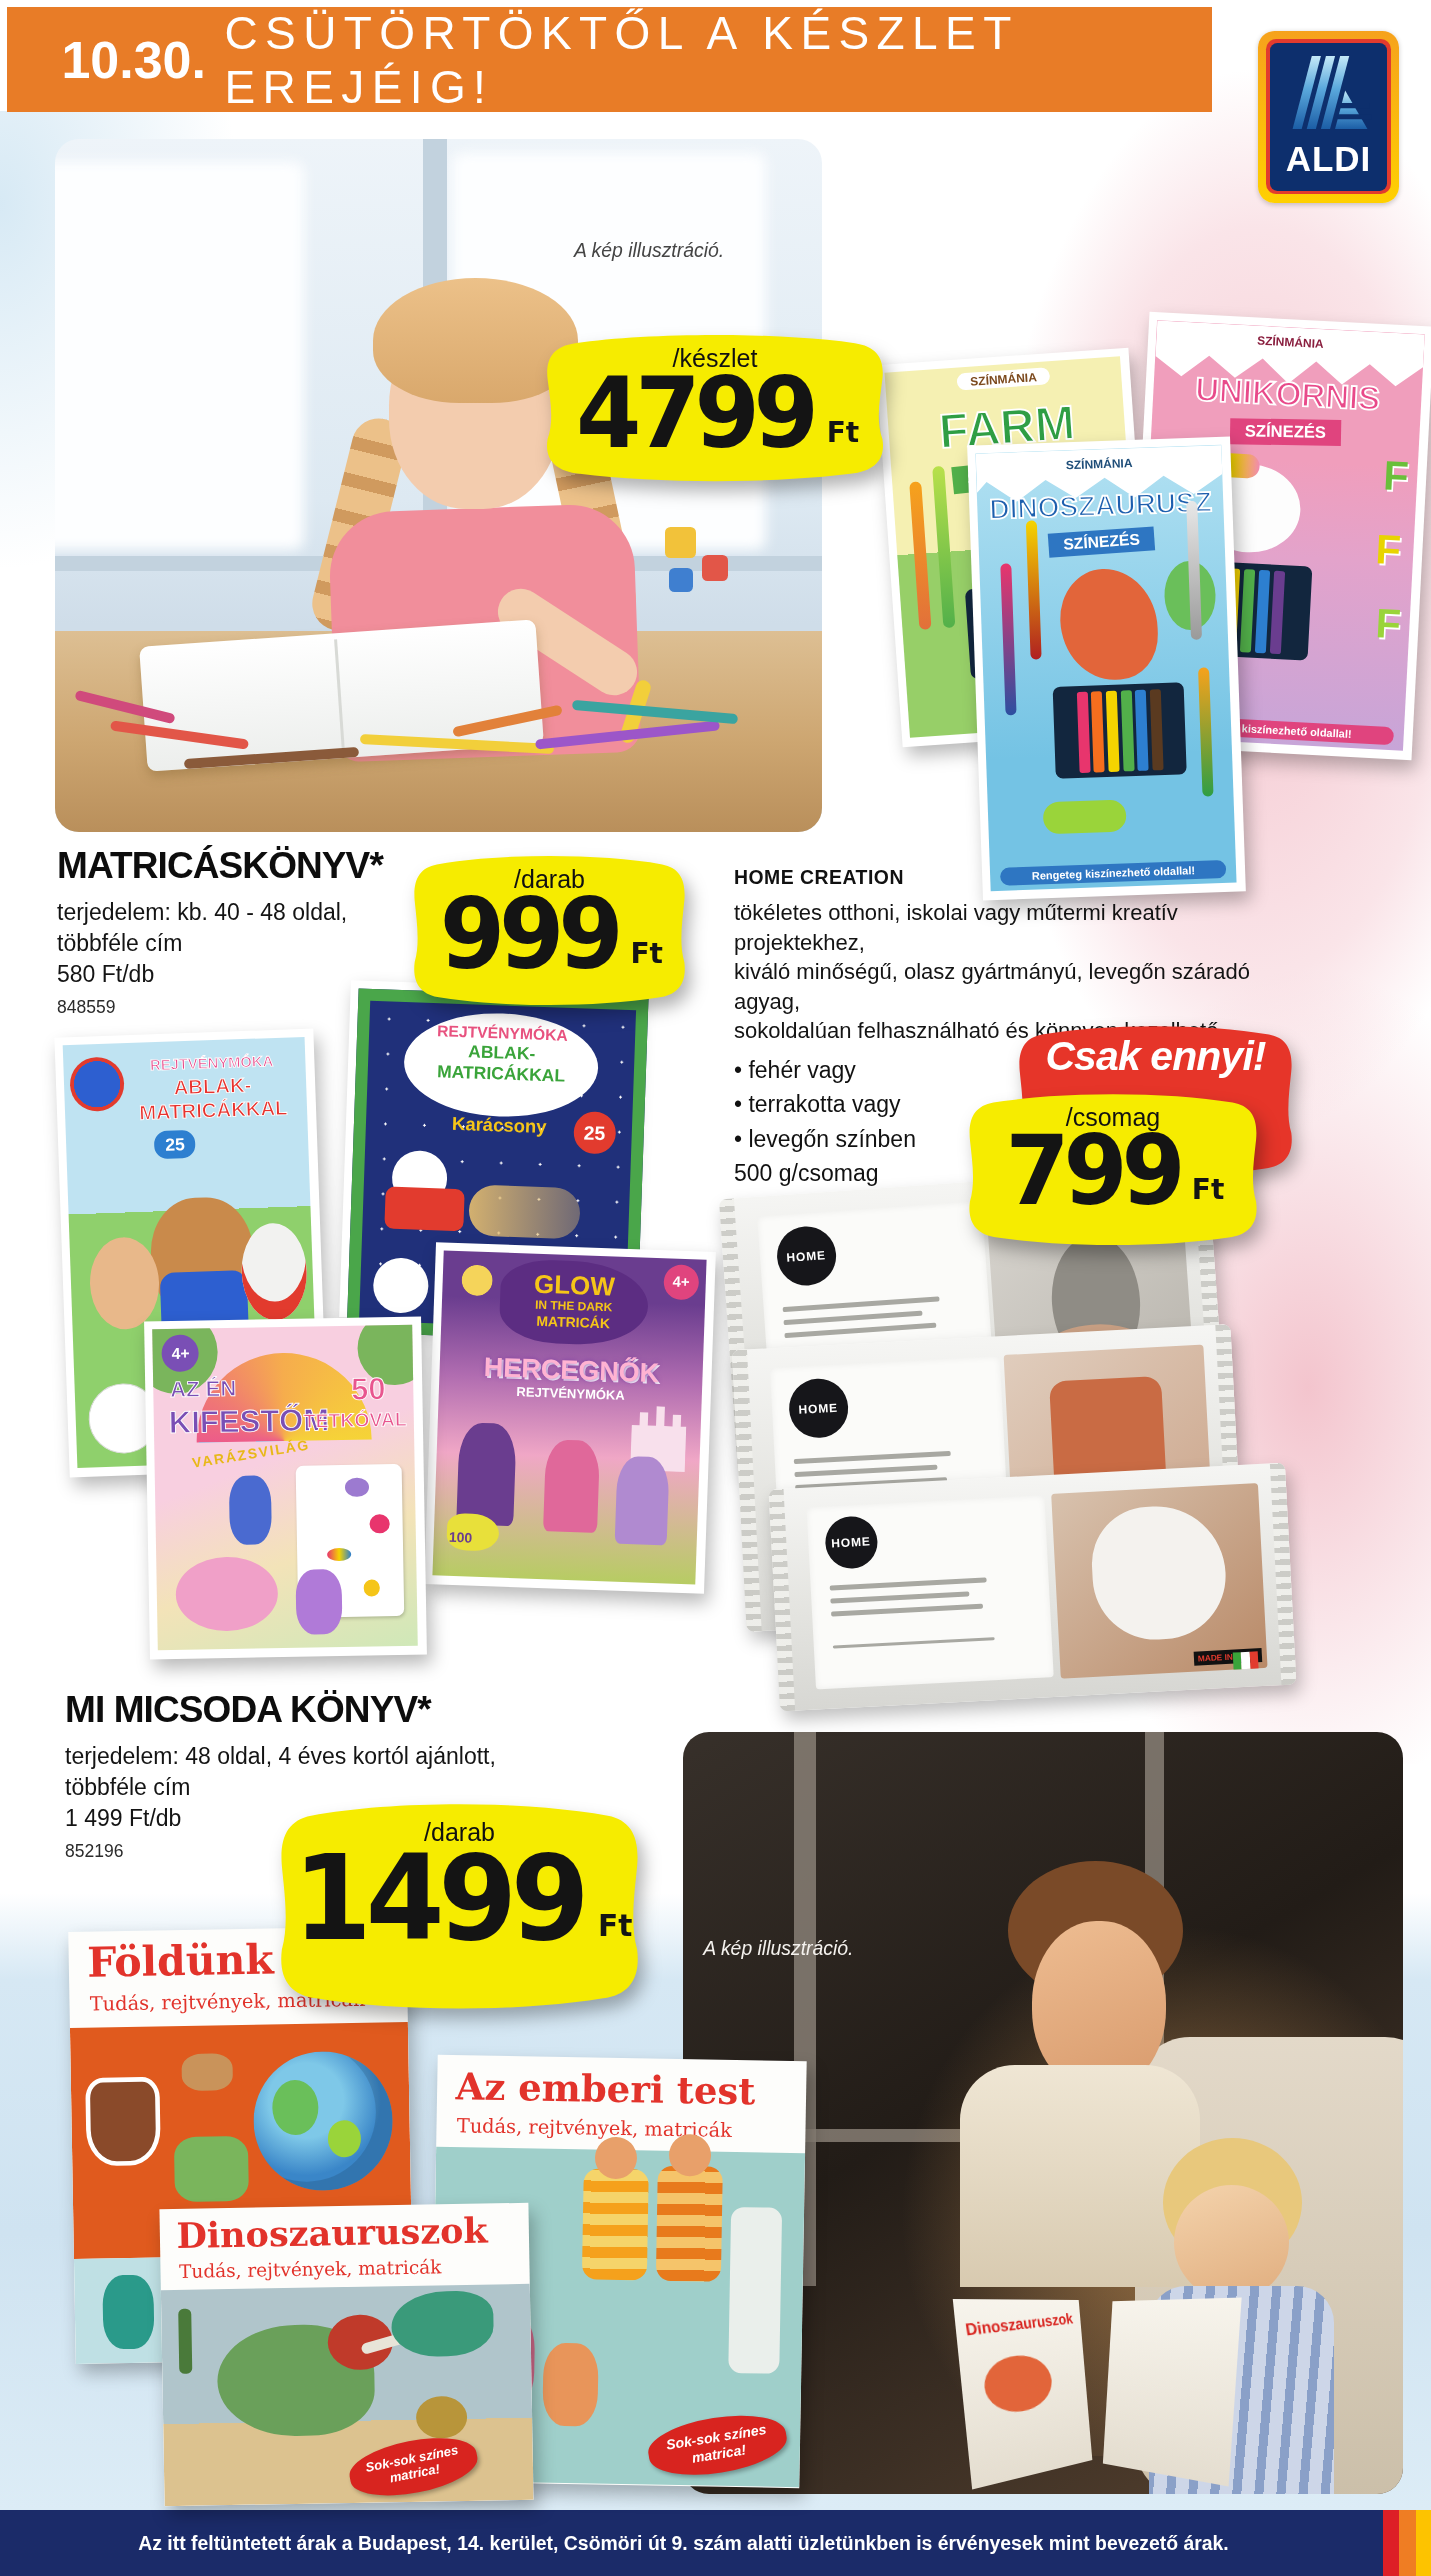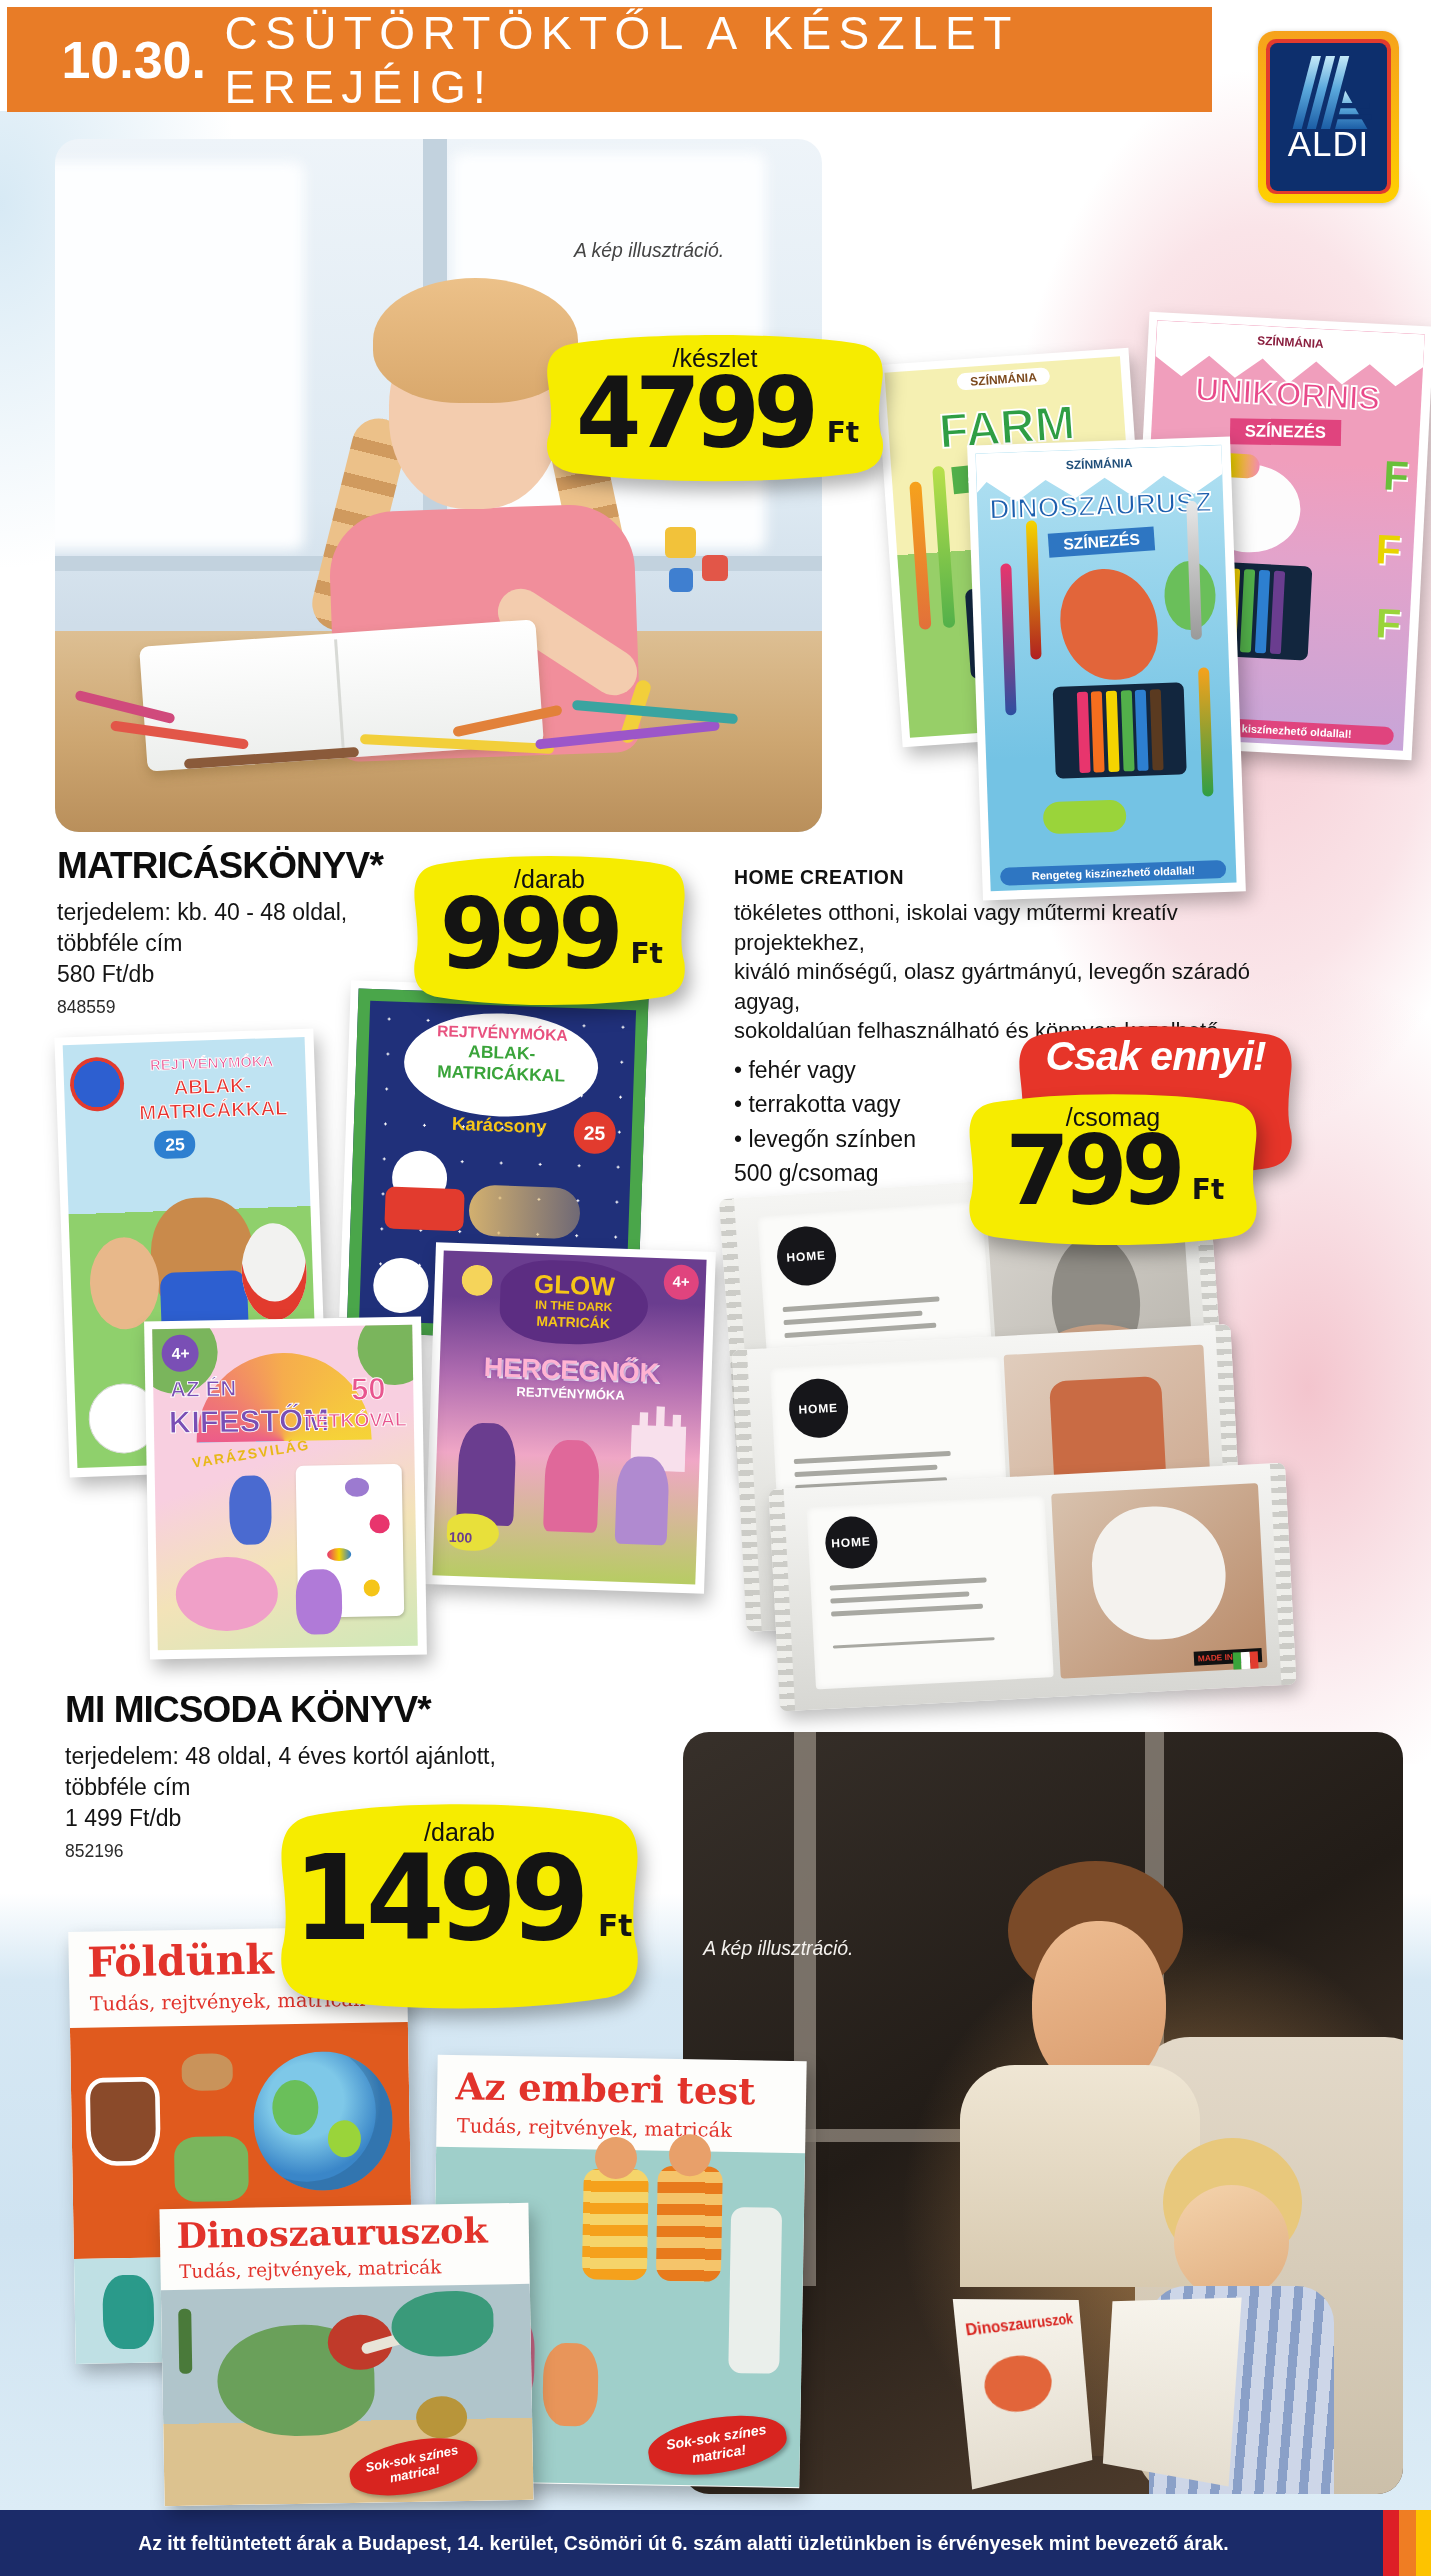--- a/index.html
+++ b/index.html
@@ -18,22 +18,22 @@
   .banner{left:7.4px;top:7.4px;width:1205px;height:105px;background:#e87c27;display:flex;align-items:center;}
   .banner .date{font-size:52px;font-weight:800;color:#fff;margin-left:54px;letter-spacing:0;}
   .banner .slog{font-size:46px;font-weight:500;color:#fff;letter-spacing:7.4px;margin-left:18.5px;}
   .regmark{left:14.8px;top:54px;width:8.3px;height:20.3px;}
   .regmark div{width:8.3px;height:6.5px;}
   .aldi{left:1258px;top:30.5px;width:141px;height:172px;border-radius:16.6px;
         background:linear-gradient(180deg,#f6a21c,#ffd000);box-shadow:0 1.8px 5.5px rgba(0,0,0,.2);}
   .aldi .ring{position:absolute;inset:8.3px;border-radius:10.2px;background:#e23b2e;}
   .aldi .core{position:absolute;inset:12px;border-radius:7.4px;background:#0d2f6d;overflow:hidden;}
   .aldi .core svg{position:absolute;left:50%;top:5.5px;transform:translateX(-50%);}
-  .aldi .word{position:absolute;left:0;right:0;bottom:27px;text-align:center;color:#fff;
-              font-weight:400;font-size:35px;letter-spacing:0.9px;}
+  .aldi .word{position:absolute;left:0;right:0;bottom:12px;text-align:center;color:#fff;
+              font-weight:700;font-size:35px;letter-spacing:0.9px;}
   
   .h-title{font-size:39px;line-height:1.08;font-weight:900;letter-spacing:-0.9px;color:#0d0d0d;}
   .h-title span{display:block;}
   .desc{font-size:23px;line-height:1.34;color:#141414;margin-top:11px;}
   .desc span{display:block;}
   .code{font-size:17.5px;color:#2b2b2b;margin-top:7.4px;}
   .brandline{font-size:19.4px;font-weight:800;letter-spacing:0.5px;}
   .bullets span{display:block;font-size:23px;line-height:1.5;}
   
   .tag{display:flex;flex-direction:column;align-items:center;
@@ -578,20 +578,20 @@
         <div style="position:absolute;left:199px;top:51px;width:51px;height:11px;background:#e8e4d8;border-radius:5.5px;transform:rotate(-15deg);"></div>
         <div class="blob" style="right:37px;top:5.5px;width:102px;height:65px;border-radius:60% 40% 50% 50%;background:#3a9a7a;"></div>
         <div class="blob" style="right:65px;top:111px;width:51px;height:42px;background:#b8953a;"></div>
         <div style="position:absolute;left:16.6px;top:18.5px;width:13px;height:65px;background:#4a7a3a;border-radius:5.5px;"></div>
         <div class="mmbadge" style="right:55px;bottom:9.2px;width:129px;height:52px;border-radius:50% / 45%;font-size:13px;line-height:1.15;">Sok-sok színes matrica!</div>
       </div>
     </div>
   </div>
 
   <div class="abs footer">
-    <span class="ftxt">Az itt feltüntetett árak a Budapest, 14. kerület, Csömöri út 6. szám alatti üzletünkben is érvényesek mint bevezető árak.</span>
+    <span class="ftxt">Az itt feltüntetett árak a Budapest, 14. kerület, Csömöri út 9. szám alatti üzletünkben is érvényesek mint bevezető árak.</span>
   </div>
   <div class="stripe" style="left:1383px;background:#dd1f26;"></div>
   <div class="stripe" style="left:1399px;background:#ef7d23;"></div>
   <div class="stripe" style="left:1416px;width:15.7px;background:#fdc300;"></div>
 
 </div>
 
 
 </body></html>

